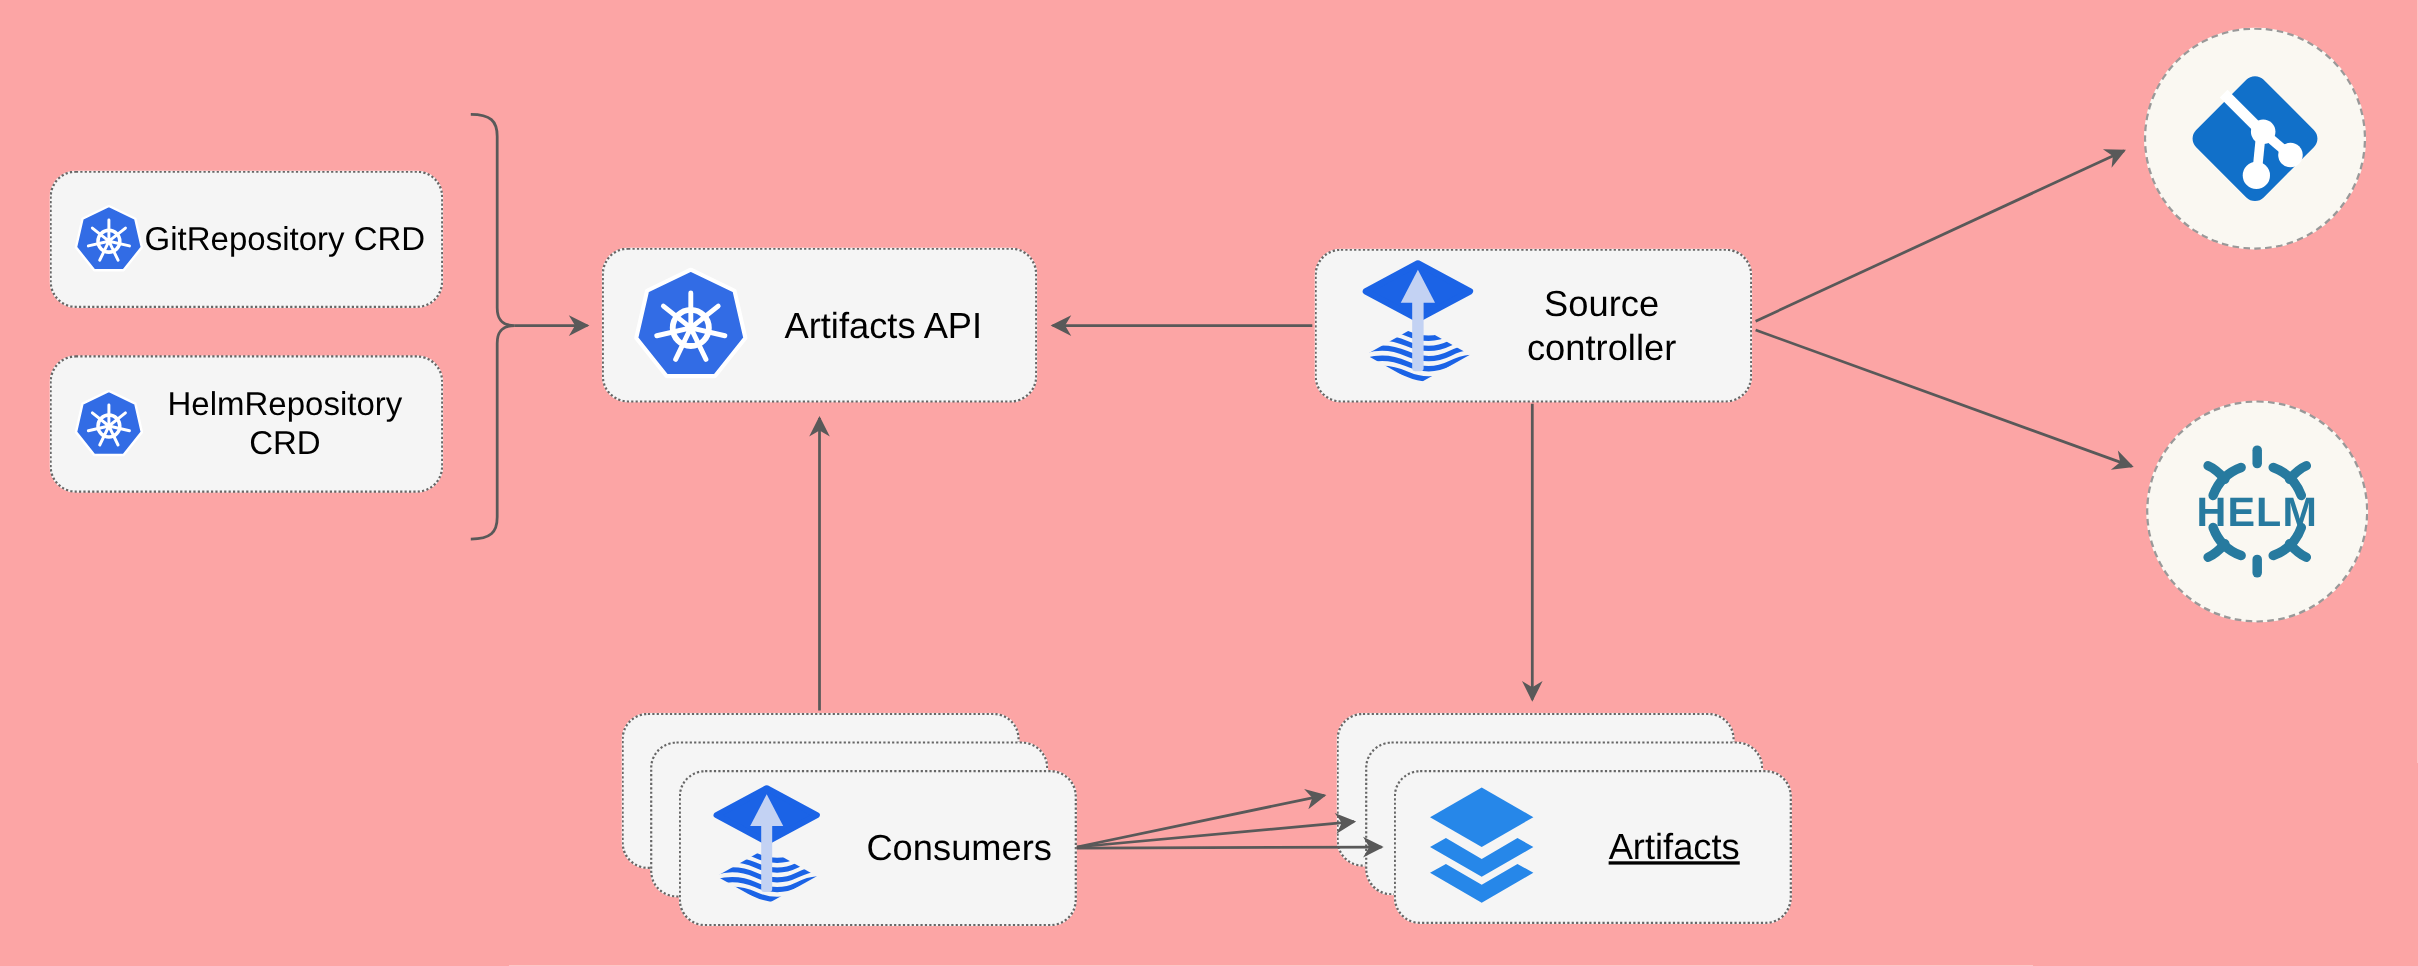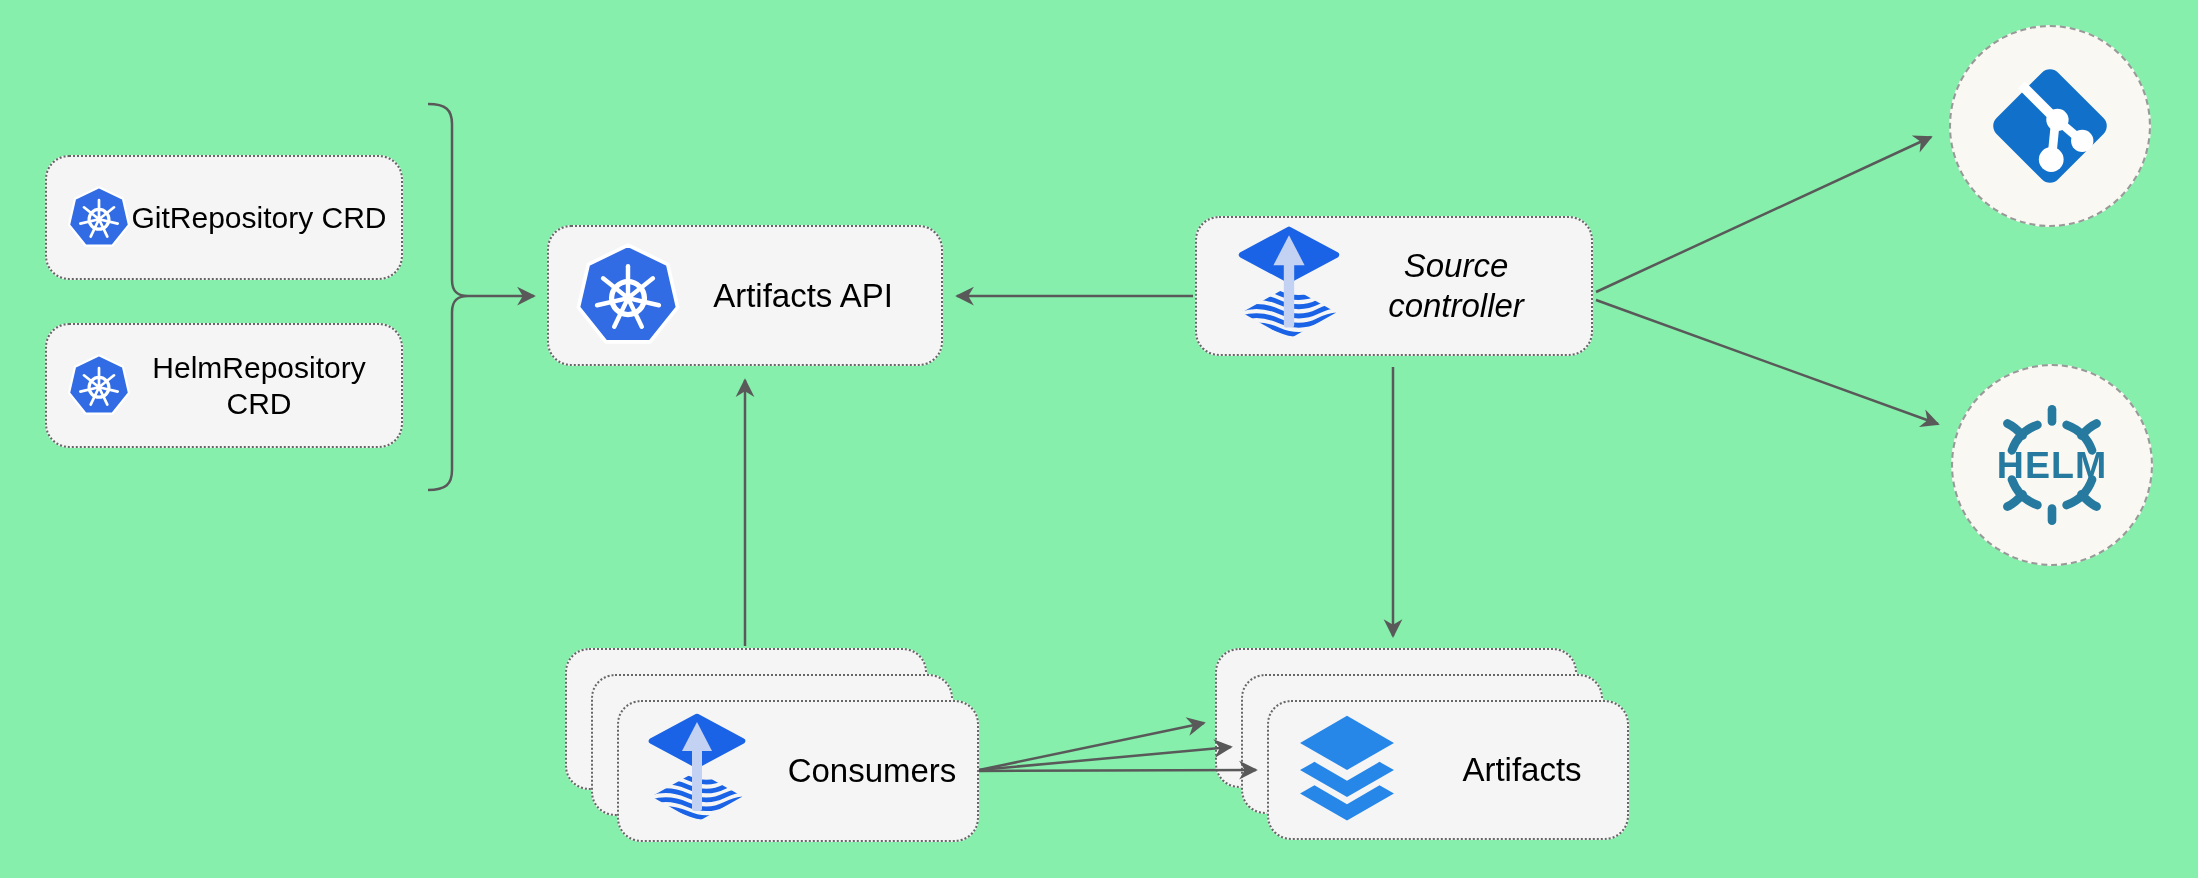--- a/index.html
+++ b/index.html
@@ -1,20 +1,20 @@
 <!DOCTYPE html>
 <html><head>
 <meta charset="utf-8">
 <style>
   html, body { margin: 0; padding: 0; background: #ffffff; }
   #canvas {
     position: relative;
     width: 2198px;
     height: 878px;
-    background: #86efac;
+    background: #fca5a5;
     font-family: "Liberation Sans", sans-serif;
     overflow: hidden;
   }
   .card {
     position: absolute;
     box-sizing: border-box;
     background: #f5f5f5;
     border: 2px dotted #666666;
     border-radius: 24px;
     display: flex;
@@ -128,39 +128,39 @@
     <div class="label fs-small">HelmRepository CRD</div>
   </div>
 
   <div class="card" style="left:547px; top:225px; width:396px; height:141px; padding:0 16px 0 26px;">
     <svg class="icon" width="106" height="106">
         <use href="#sym-k8s"></use>
       </svg>
     <div class="label fs-big">Artifacts API</div>
   </div>
 
-  <div class="card" style="left:1195px; top:216px; width:398px; height:140px; padding:0 20px 0 40px;font-style:italic;">
+  <div class="card" style="left:1195px; top:226px; width:398px; height:140px; padding:0 20px 0 40px;">
     <svg class="icon" width="104" height="120">
         <use href="#sym-flux"></use>
       </svg>
     <div class="label fs-big" style="max-width:210px; margin:0 auto;">Source controller</div>
   </div>
 
   <div class="card z1" style="left:565px; top:648px; width:362px; height:142px;"></div>
   <div class="card z2" style="left:591px; top:674px; width:362px; height:142px;"></div>
   <div class="card z3" style="left:617px; top:700px; width:362px; height:142px; padding:0 16px 0 28px;">
     <svg class="icon" width="100" height="116">
         <use href="#sym-flux"></use>
       </svg>
     <div class="label fs-big">Consumers</div>
   </div>
 
   <div class="card z1" style="left:1215px; top:648px; width:362px; height:140px;"></div>
   <div class="card z2" style="left:1241px; top:674px; width:362px; height:140px;"></div>
-  <div class="card z3" style="left:1267px; top:700px; width:362px; height:140px; padding:0 16px 0 28px;">
+  <div class="card z3" style="left:1267px; top:700px; width:362px; height:140px; padding:0 16px 0 28px;text-decoration:underline;">
     <svg class="icon" width="100" height="112">
         <use href="#sym-layers"></use>
       </svg>
     <div class="label fs-big">Artifacts</div>
   </div>
 
   <div class="endpoint" style="left:1949px; top:25px; width:202px; height:202px;">
     <svg width="124" height="124">
         <use href="#sym-git"></use>
       </svg>

